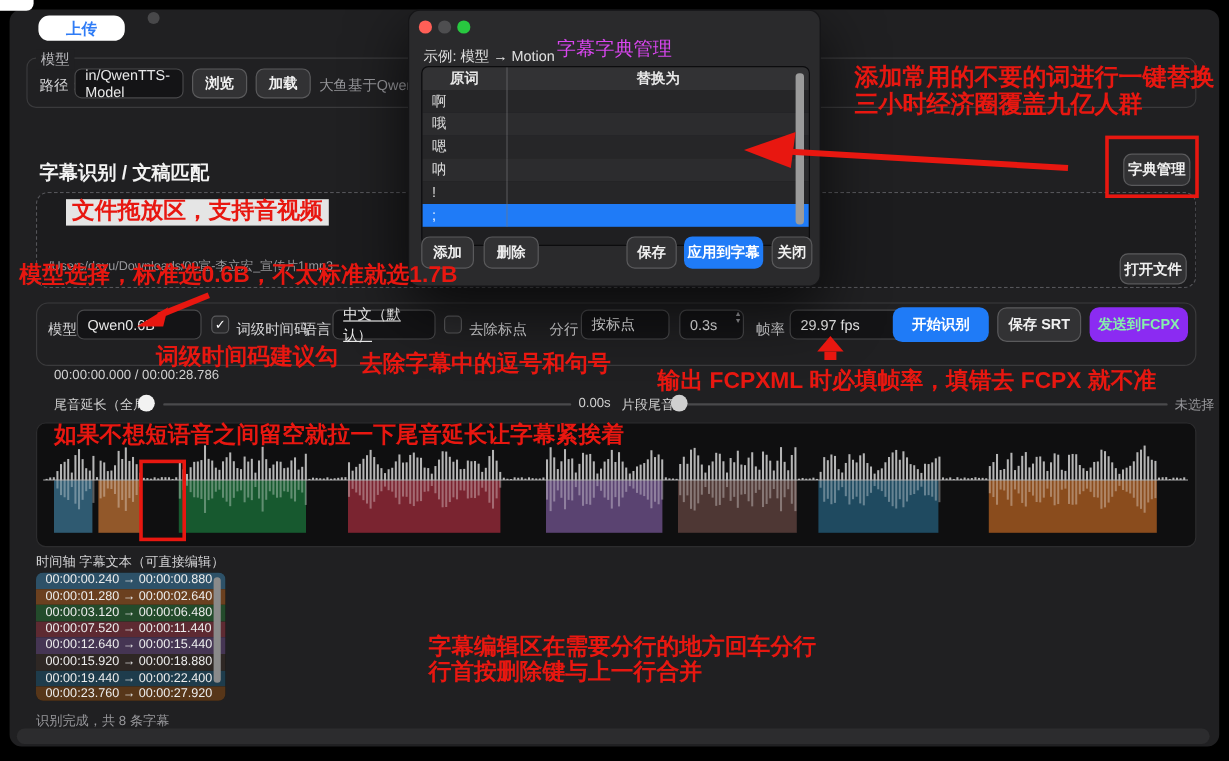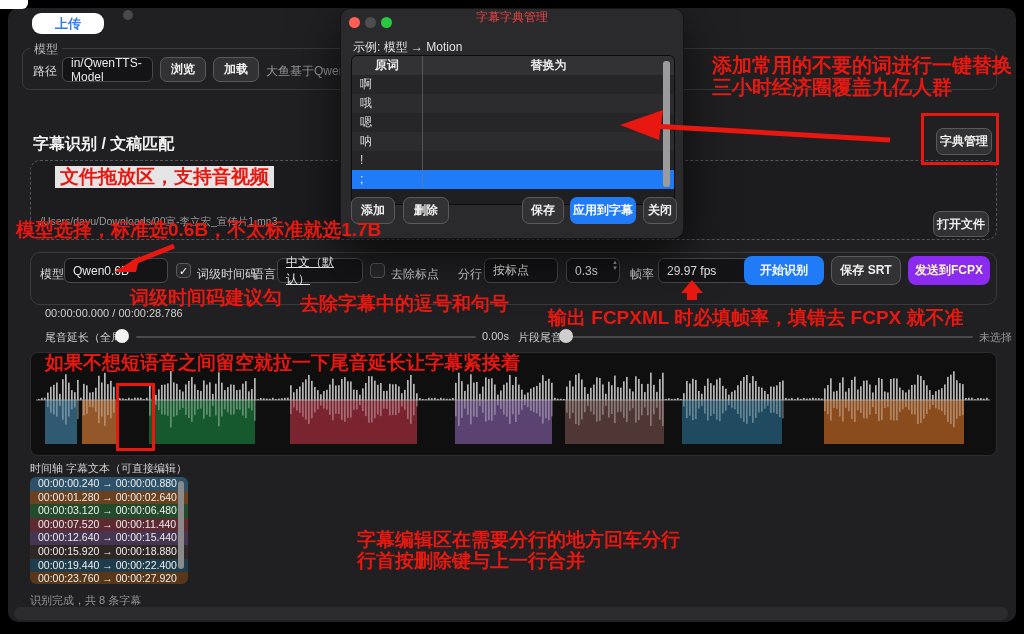--- a/index.html
+++ b/index.html
@@ -8,21 +8,21 @@
   .abs{position:absolute;}
   
   #win{left:8px;top:8px;width:1008px;height:614px;background:#202022;border-radius:10px;}
   .fieldset{border:1px solid #3a3a3c;border-radius:8px;}
   .flabel{color:#b9b9bd;font-size:12px;background:#202022;padding:0 4px;}
   .inp{background:#141416;border:1px solid #48484a;border-radius:6px;color:#e8e8e8;
        font-size:12px;display:flex;align-items:center;padding:0 8px;box-sizing:border-box;}
   .btn{background:#323234;border:1px solid #5a5a5c;border-radius:7px;color:#f0f0f0;
        font-size:12px;font-weight:bold;display:flex;align-items:center;justify-content:center;box-sizing:border-box;}
   .btn-blue{background:#1f7bf7;border:none;color:#fff;}
-  .btn-purple{background:#8b2bf2;border:none;color:#fef9c3;}
+  .btn-purple{background:#8b2bf2;border:none;color:#86efac;}
   .lbl{color:#d6d6d8;font-size:12px;}
   .small{font-size:11px;color:#cfcfcf;}
   .dim{color:#97979b;}
   .hline{height:2px;background:#4a4a4c;border-radius:1px;}
   .knob{width:14px;height:14px;border-radius:50%;background:#f2f2f2;}
   .chk{width:15px;height:15px;border:1px solid #5a5a5c;border-radius:4px;background:#2a2a2c;
        color:#fff;font-size:11px;line-height:15px;text-align:center;box-sizing:border-box;}
   .dashed{border:1.5px dashed #55555a;border-radius:10px;background:rgba(0,0,0,0.10);}
   
   #wavepanel{background:#0f0f10;border:1px solid #2c2c2e;border-radius:8px;}
@@ -701,21 +701,21 @@
   </div>
 
   <div class="abs" style="left:0;top:0;width:28px;height:9px;background:#fff;border-radius:0 0 6px 0;"></div>
   <div class="abs" style="left:32px;top:13px;width:72px;height:21px;background:#fff;border-radius:9px;
        display:flex;align-items:center;justify-content:center;color:#2f7cf6;font-size:13px;font-weight:bold;">上传</div>
 
   <div id="dlg" class="abs">
     <div class="abs light" style="left:8px;top:8px;background:#ff5f57;"></div>
     <div class="abs light" style="left:24px;top:8px;background:#4e4e50;"></div>
     <div class="abs light" style="left:40px;top:8px;background:#28c840;"></div>
-    <div class="abs" style="left:0;top:0;width:100%;text-align:center;font-size:12px;color:#ef4444;">字幕字典管理</div>
+    <div class="abs" style="left:0;top:22px;width:100%;text-align:center;font-size:16px;color:#d946ef;">字幕字典管理</div>
     <div class="abs" style="left:12px;top:30px;font-size:12px;color:#e0e0e0;">示例: 模型 → Motion</div>
 
     <div id="dtable" class="abs">
       <div class="dhead">
         <div class="dc1" style="text-align:center;padding-left:0;line-height:19px;">原词</div>
         <div class="dc2" style="text-align:center;line-height:19px;">替换为</div>
       </div>
       <div>
           <div class="drow">
             <div class="dc1">啊</div>

